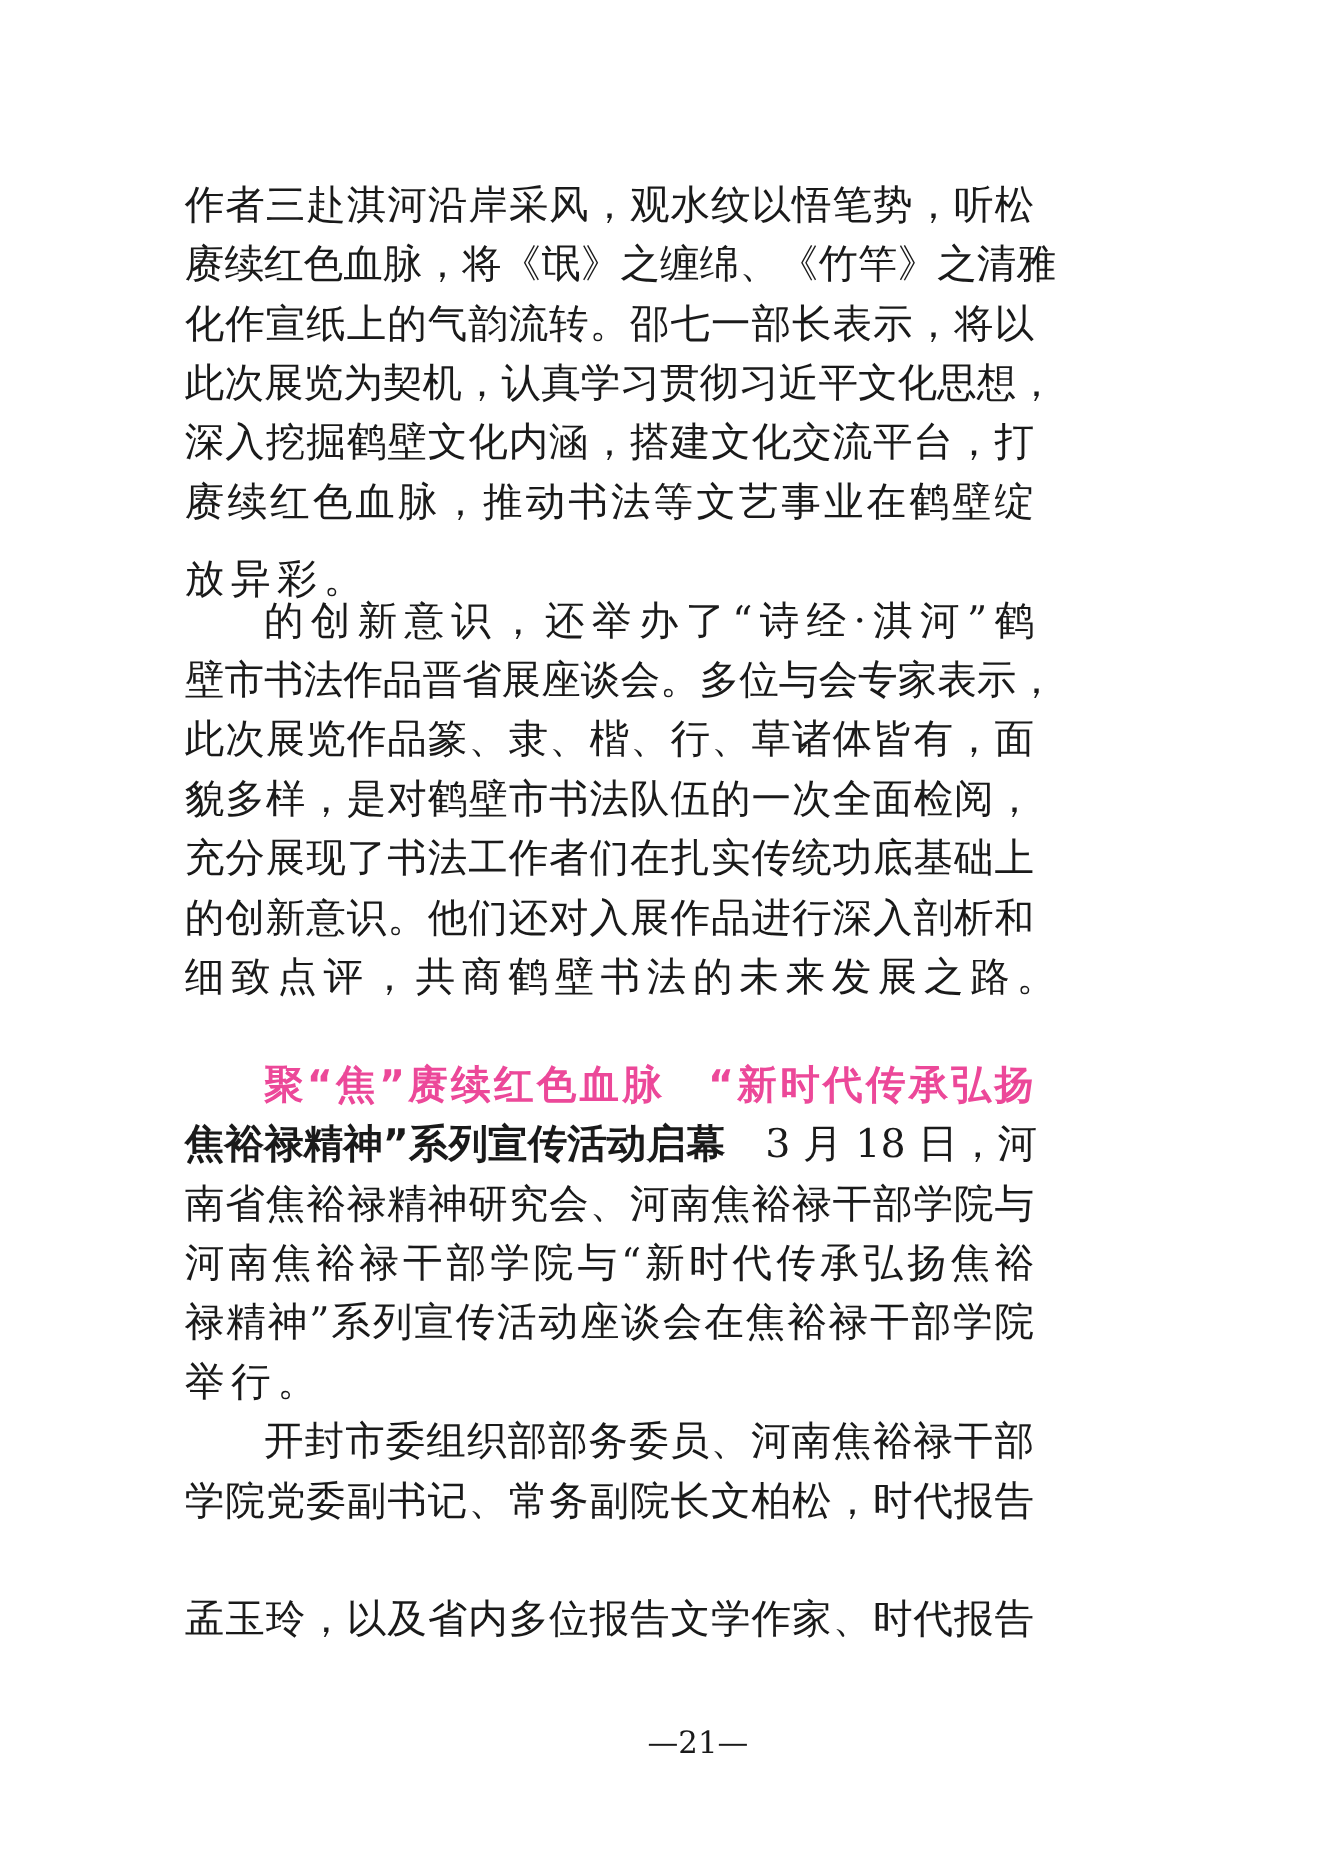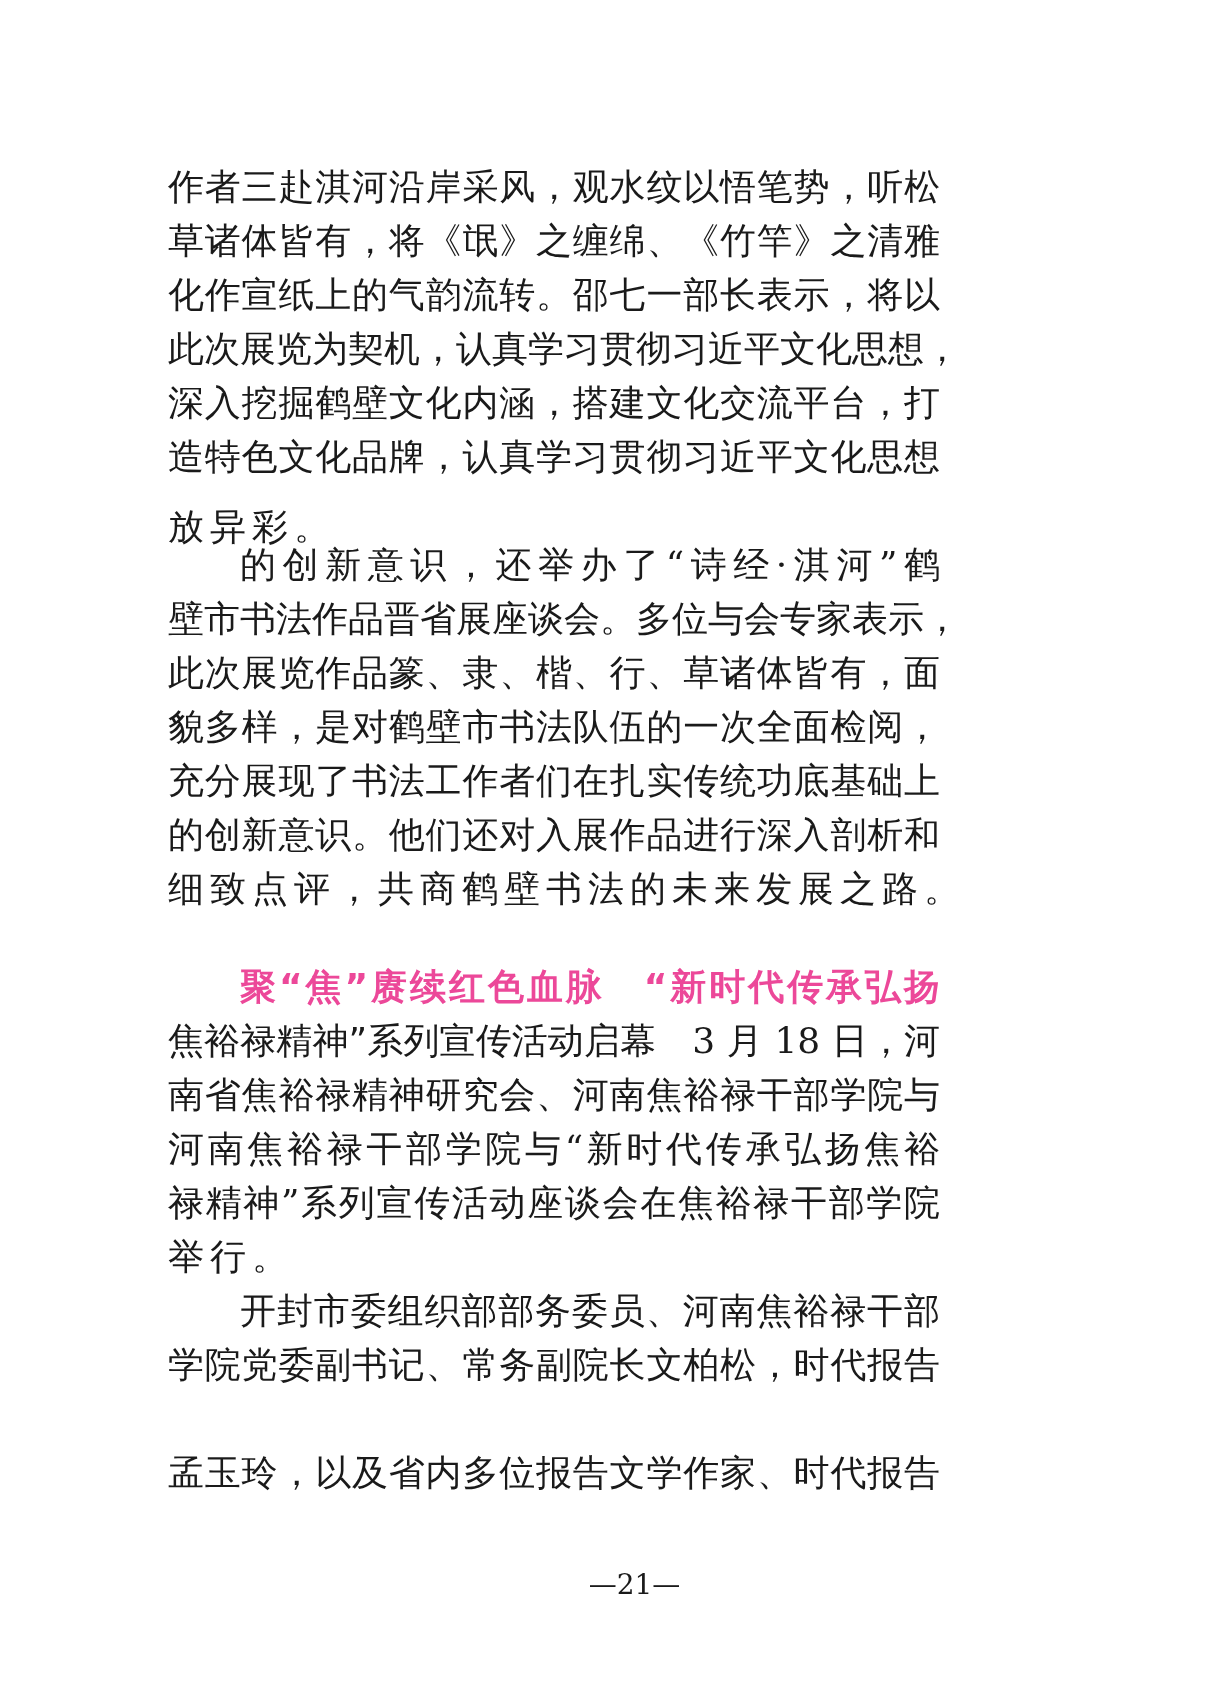--- a/index.html
+++ b/index.html
@@ -41,45 +41,45 @@
     left: 240px;
     width: 700px;
   }
   .heading {
     font-family: "DejaVu Sans", "Liberation Sans", sans-serif;
     font-weight: bold;
     color: #ec4899;
   }
   .mixed .bold {
     font-family: "DejaVu Sans", "Liberation Sans", sans-serif;
-    font-weight: normal;
+    font-weight: bold;
   }
   .page-number {
     position: absolute;
     left: 0;
     width: 1205px;
     top: 1568px;
     text-align: center;
     font-size: 28px;
     line-height: 34px;
     color: #1a1a1a;
     margin-left: 32px;
   }
 </style>
 </head>
 <body>
 
 <div class="page">
 
   <div class="line" style="top:160px">作者三赴淇河沿岸采风，观水纹以悟笔势，听松</div>
-  <div class="line" style="top:214px">草诸体皆有，将《氓》之缠绵、《竹竿》之清雅</div>
+  <div class="line" style="top:214px">赓续红色血脉，将《氓》之缠绵、《竹竿》之清雅</div>
   <div class="line" style="top:268px">化作宣纸上的气韵流转。邵七一部长表示，将以</div>
   <div class="line" style="top:322px">此次展览为契机，认真学习贯彻习近平文化思想，</div>
   <div class="line" style="top:376px">深入挖掘鹤壁文化内涵，搭建文化交流平台，打</div>
-  <div class="line" style="top:430px">造特色文化品牌，认真学习贯彻习近平文化思想</div>
+  <div class="line" style="top:430px">赓续红色血脉，推动书法等文艺事业在鹤壁绽</div>
   <div class="line last" style="top:500px">放异彩。</div>
 
   <div class="line indent" style="top:538px">的创新意识，还举办了“诗经·淇河”鹤</div>
   <div class="line" style="top:592px">壁市书法作品晋省展座谈会。多位与会专家表示，</div>
   <div class="line" style="top:646px">此次展览作品篆、隶、楷、行、草诸体皆有，面</div>
   <div class="line" style="top:700px">貌多样，是对鹤壁市书法队伍的一次全面检阅，</div>
   <div class="line" style="top:754px">充分展现了书法工作者们在扎实传统功底基础上</div>
   <div class="line" style="top:808px">的创新意识。他们还对入展作品进行深入剖析和</div>
   <div class="line last" style="top:862px">细致点评，共商鹤壁书法的未来发展之路。</div>
 

